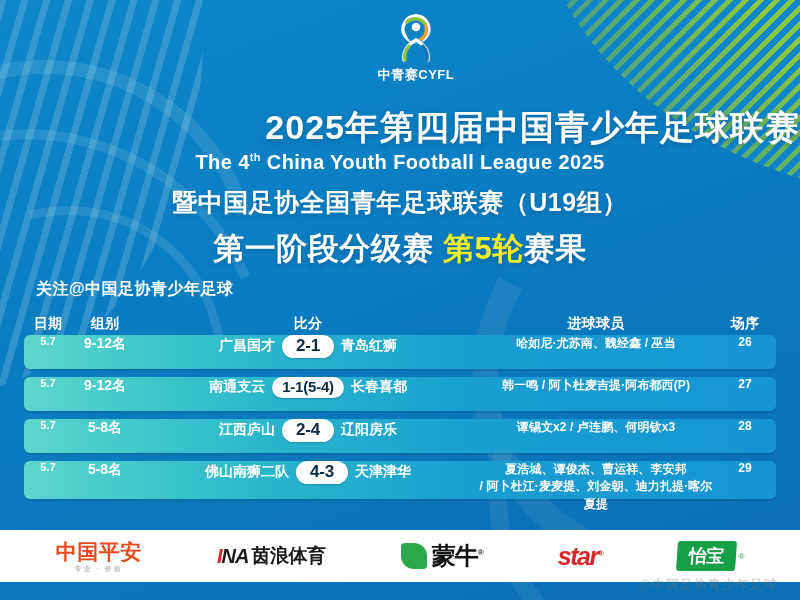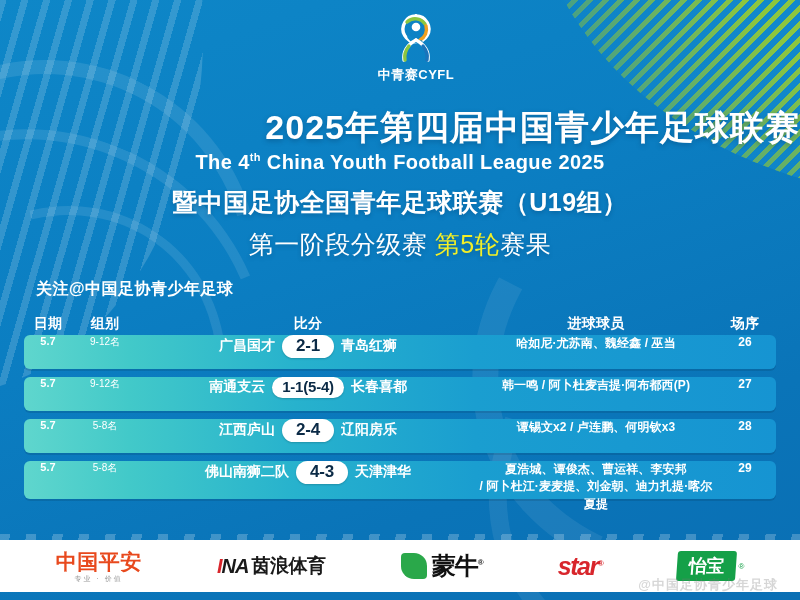--- a/index.html
+++ b/index.html
@@ -79,21 +79,21 @@
   .t-en {
     margin-top: 5px; font-size: 20px; font-weight: 600; color: #ffffff;
     letter-spacing: .4px; line-height: 1.15;
   }
   .t-en sup { font-size: 11px; vertical-align: super; }
   .t-cn-sub {
     margin-top: 12px; font-size: 25px; font-weight: 800; color: #ffffff; letter-spacing: .5px;
     text-shadow: 0 2px 4px rgba(0,50,90,.3);
   }
   .t-cn-round {
-    margin-top: 9px; font-size: 25px; font-weight: 400; color: #ffffff; letter-spacing: .5px;
+    margin-top: 9px; font-size: 31px; font-weight: 700; color: #ffffff; letter-spacing: .5px;
     text-shadow: 0 2px 4px rgba(0,50,90,.3);
   }
   .t-cn-round .hl { color: #f2ef27; }
 
   
   .follow {
     position: absolute; top: 279px; left: 36px; z-index: 6;
     color: #ffffff; font-size: 16px; font-weight: 700; letter-spacing: .5px;
   }
 
@@ -114,21 +114,21 @@
   .row {
     display: flex; align-items: flex-start;
     height: 34px; margin-bottom: 8px;
     border-radius: 6px;
     background: linear-gradient(90deg, #5fd6cd 0%, #42c9c9 14%, #27b2cd 36%, #1a9ed0 60%, #1694d2 100%);
     box-shadow: 0 2px 0 rgba(0,0,0,0.10);
   }
   .row:last-child { margin-bottom: 0; height: 38px; }
 
   .cell-date   { color:#ffffff; font-size: 11px; font-weight: 700; }
-  .cell-group  { color:#ffffff; font-size: 10px; font-weight: 400; }
+  .cell-group  { color:#ffffff; font-size: 14px; font-weight: 700; }
 
   .matchup { display: flex; align-items: center; justify-content: center; gap: 7px; }
   .team {
     color: #ffffff; font-size: 14px; font-weight: 700; white-space: nowrap;
     min-width: 56px;
   }
   .team.home { text-align: right; }
   .team.away { text-align: left; }
   .score-pill {
     background: #ffffff; color: #0b2a46; border-radius: 12px;
@@ -139,21 +139,21 @@
   .score-pill.wide { padding: 2px 10px; font-size: 15px; }
 
   .cell-scorer {
     color:#ffffff; font-size: 12px; font-weight: 600; line-height: 1.45;
     white-space: pre-line; letter-spacing: .1px;
   }
   .cell-order { color:#ffffff; font-size: 12px; font-weight: 700; }
 
   
   .sponsor-bar {
-    position: absolute; left: 0; bottom: 8px; width: 800px; height: 52px;
+    position: absolute; left: 0; bottom: 18px; width: 800px; height: 52px;
     background: #ffffff; z-index: 7;
     display: flex; align-items: center; justify-content: space-around;
     padding: 0 18px;
   }
   .sp { display: flex; align-items: center; justify-content: center; }
   .sp-pingan { flex-direction: column; line-height: 1; }
   .sp-pingan .main { color: #e8491d; font-size: 21px; font-weight: 800; letter-spacing: .5px; }
   .sp-pingan .sub  { color: #9a9a9a; font-size: 7px; margin-top: 3px; letter-spacing: 2px; }
   .sp-ina .ina { color: #1a1a1a; font-size: 20px; font-weight: 800; font-style: italic; letter-spacing: -1px;}
   .sp-ina .ina .red { color: #d8262c; }

